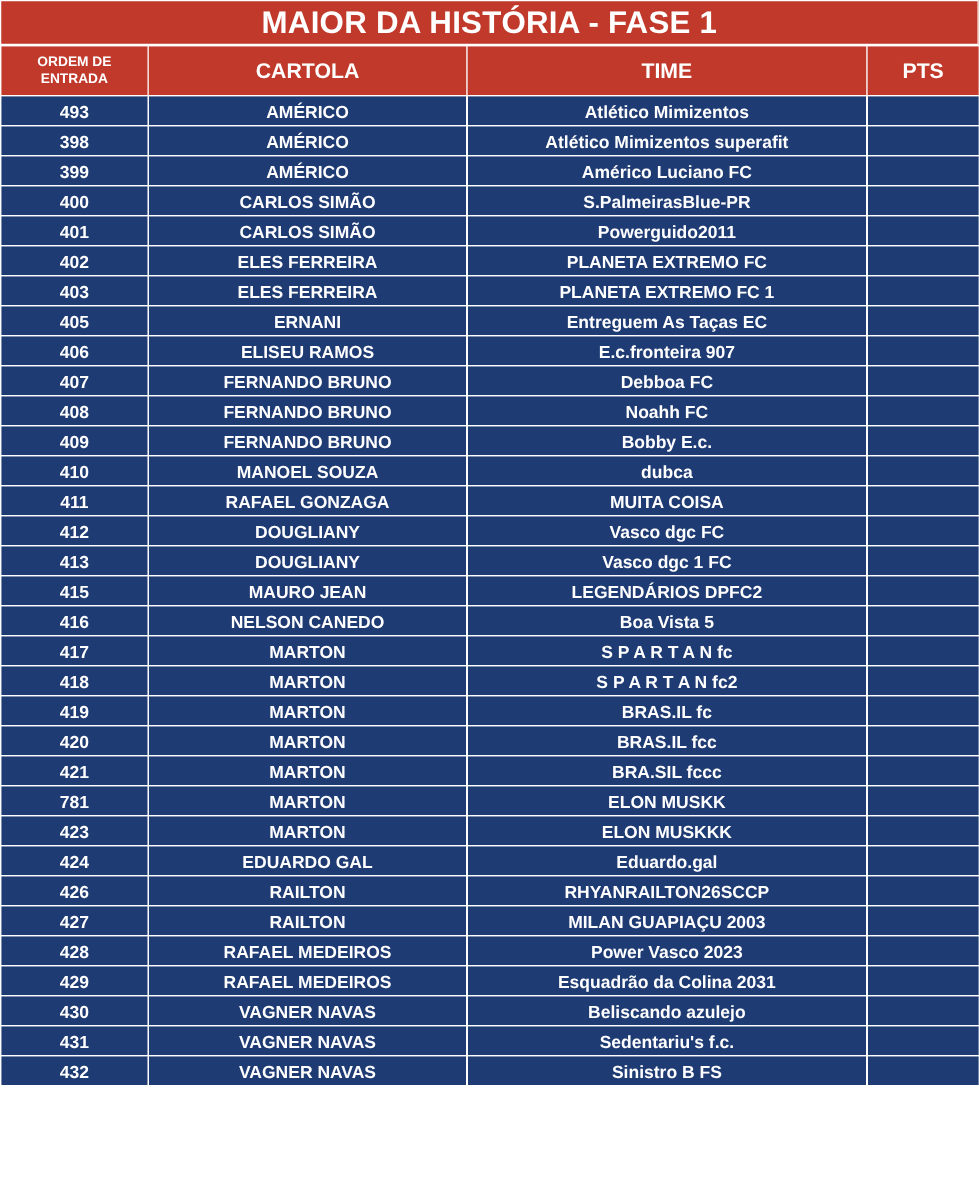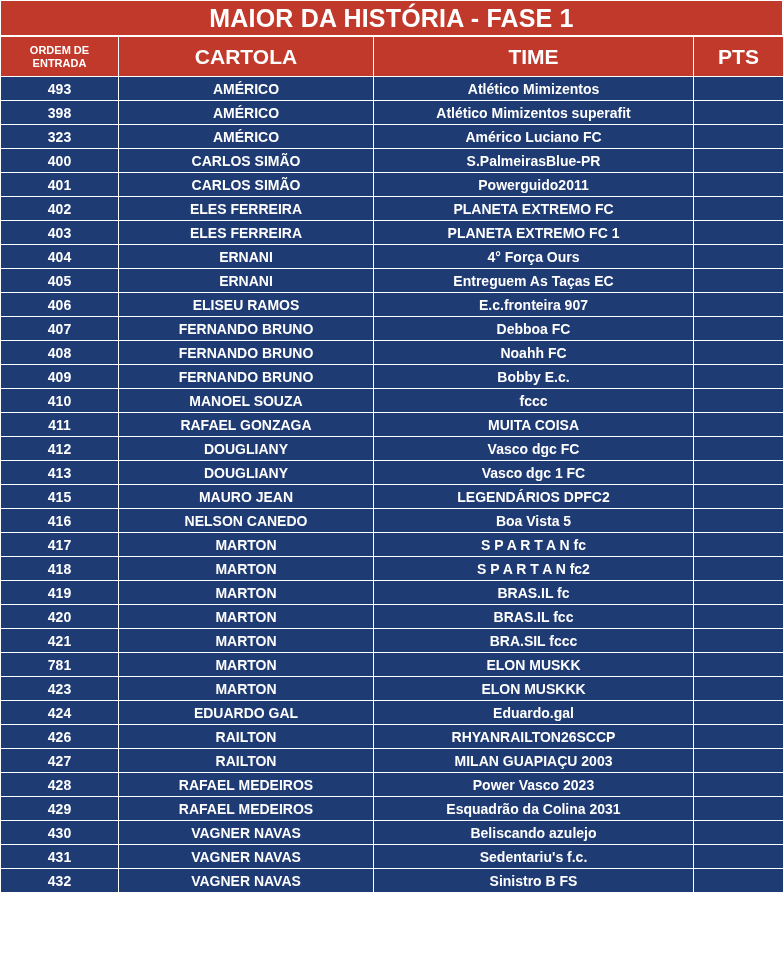--- a/index.html
+++ b/index.html
@@ -58,21 +58,21 @@
     vertical-align: middle;
   }
   th.h-ordem {
     font-size: 11px;
     font-weight: bold;
     line-height: 13px;
     height: 40px;
     padding: 2px 6px;
   }
   th.h-cartola, th.h-time, th.h-pts {
-    font-size: 21px;
+    font-size: 17px;
     font-weight: bold;
     height: 40px;
   }
 
   tbody td {
     background: #1F3B73;
     color: #ffffff;
     border: 1px solid #ffffff;
     box-sizing: border-box;
     height: 24px;
@@ -119,21 +119,21 @@
           <td class="cell-time">Atlético Mimizentos</td>
           <td class="cell-pts"></td>
         </tr>
         <tr>
           <td class="cell-ordem">398</td>
           <td class="cell-cartola">AMÉRICO</td>
           <td class="cell-time">Atlético Mimizentos superafit</td>
           <td class="cell-pts"></td>
         </tr>
         <tr>
-          <td class="cell-ordem">323</td>
+          <td class="cell-ordem">399</td>
           <td class="cell-cartola">AMÉRICO</td>
           <td class="cell-time">Américo Luciano FC</td>
           <td class="cell-pts"></td>
         </tr>
         <tr>
           <td class="cell-ordem">400</td>
           <td class="cell-cartola">CARLOS SIMÃO</td>
           <td class="cell-time">S.PalmeirasBlue-PR</td>
           <td class="cell-pts"></td>
         </tr>
@@ -149,26 +149,20 @@
           <td class="cell-time">PLANETA EXTREMO FC</td>
           <td class="cell-pts"></td>
         </tr>
         <tr>
           <td class="cell-ordem">403</td>
           <td class="cell-cartola">ELES FERREIRA</td>
           <td class="cell-time">PLANETA EXTREMO FC 1</td>
           <td class="cell-pts"></td>
         </tr>
         <tr>
-          <td class="cell-ordem">404</td>
-          <td class="cell-cartola">ERNANI</td>
-          <td class="cell-time">4° Força Ours</td>
-          <td class="cell-pts"></td>
-        </tr>
-        <tr>
           <td class="cell-ordem">405</td>
           <td class="cell-cartola">ERNANI</td>
           <td class="cell-time">Entreguem As Taças EC</td>
           <td class="cell-pts"></td>
         </tr>
         <tr>
           <td class="cell-ordem">406</td>
           <td class="cell-cartola">ELISEU RAMOS</td>
           <td class="cell-time">E.c.fronteira 907</td>
           <td class="cell-pts"></td>
@@ -187,21 +181,21 @@
         </tr>
         <tr>
           <td class="cell-ordem">409</td>
           <td class="cell-cartola">FERNANDO BRUNO</td>
           <td class="cell-time">Bobby E.c.</td>
           <td class="cell-pts"></td>
         </tr>
         <tr>
           <td class="cell-ordem">410</td>
           <td class="cell-cartola">MANOEL SOUZA</td>
-          <td class="cell-time">fccc</td>
+          <td class="cell-time">dubca</td>
           <td class="cell-pts"></td>
         </tr>
         <tr>
           <td class="cell-ordem">411</td>
           <td class="cell-cartola">RAFAEL GONZAGA</td>
           <td class="cell-time">MUITA COISA</td>
           <td class="cell-pts"></td>
         </tr>
         <tr>
           <td class="cell-ordem">412</td>

